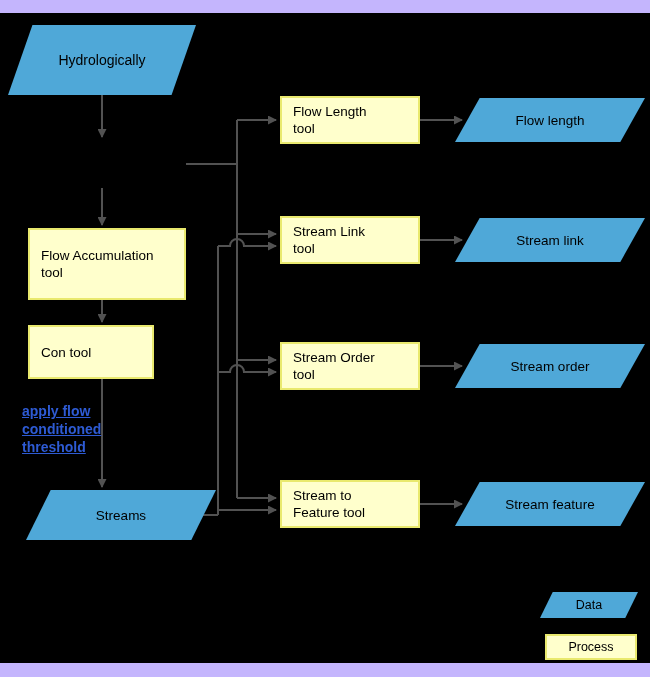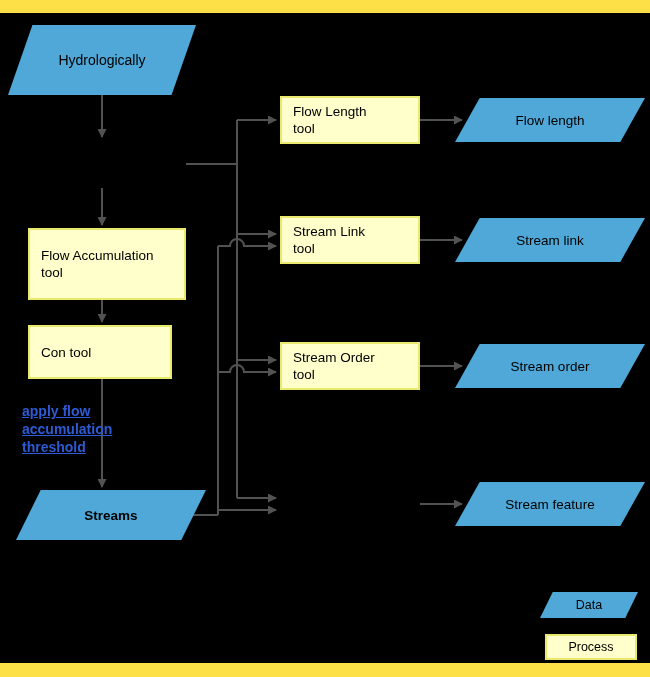--- a/index.html
+++ b/index.html
@@ -1,16 +1,16 @@
 <!DOCTYPE html>
 <html><head>
 <meta charset="utf-8">
 <style>
   html,body{margin:0;padding:0;}
-  .page{position:relative;width:650px;height:677px;background:#fde047;font-family:"Liberation Sans",sans-serif;overflow:hidden;}
+  .page{position:relative;width:650px;height:677px;background:#c4b5fd;font-family:"Liberation Sans",sans-serif;overflow:hidden;}
   .board{position:absolute;left:0;top:13px;width:650px;height:650px;background:#000000;z-index:0;}
   .connectors{position:absolute;left:0;top:0;z-index:1;}
   .node{position:absolute;z-index:2;display:flex;flex-direction:column;justify-content:center;color:#000;font-size:13.5px;line-height:17px;box-sizing:border-box;}
   .node span{display:block;}
   .process{background:#ffffcc;border:2px solid #e9e96e;align-items:flex-start;text-align:left;padding-left:11px;}
   .data-shape{background:#4fa8d8;align-items:center;text-align:center;clip-path:polygon(13% 0,100% 0,87% 100%,0 100%);}
   .annotation{position:absolute;z-index:2;color:#2e5bd4;font-size:14px;font-weight:600;line-height:18px;text-decoration:underline;}
   .annotation span{display:block;}
   .legend-text{font-size:12.5px;}
 </style>
@@ -55,49 +55,53 @@
   <div class="node data-shape" style="left:8px;top:25px;width:188px;height:70px;font-size:14px;line-height:20px;">
     <span>Hydrologically</span>
   </div>
 
 
   <div class="node process" style="left:28px;top:228px;width:158px;height:72px;">
     <span>Flow Accumulation</span>
     <span>tool</span>
   </div>
 
-  <div class="node process" style="left:28px;top:325px;width:144px;height:54px;">
+  <div class="node process" style="left:28px;top:325px;width:126px;height:54px;">
     <span>Con tool</span>
   </div>
 
   <div class="annotation" style="left:22px;top:402px;width:96px;">
     <span>apply flow</span>
-    <span>accumulation</span>
+    <span>conditioned</span>
     <span>threshold</span>
   </div>
 
-  <div class="node data-shape" style="left:16px;top:490px;width:190px;height:50px;font-weight:bold;">
+  <div class="node data-shape" style="left:26px;top:490px;width:190px;height:50px;">
     <span>Streams</span>
   </div>
 
   <div class="node process" style="left:280px;top:96px;width:140px;height:48px;">
     <span>Flow Length</span>
     <span>tool</span>
   </div>
 
   <div class="node process" style="left:280px;top:216px;width:140px;height:48px;">
     <span>Stream Link</span>
     <span>tool</span>
   </div>
 
   <div class="node process" style="left:280px;top:342px;width:140px;height:48px;">
     <span>Stream Order</span>
     <span>tool</span>
   </div>
 
+  <div class="node process" style="left:280px;top:480px;width:140px;height:48px;">
+    <span>Stream to</span>
+    <span>Feature tool</span>
+  </div>
 
   <div class="node data-shape" style="left:455px;top:98px;width:190px;height:44px;">
     <span>Flow length</span>
   </div>
 
   <div class="node data-shape" style="left:455px;top:218px;width:190px;height:44px;">
     <span>Stream link</span>
   </div>
 
   <div class="node data-shape" style="left:455px;top:344px;width:190px;height:44px;">

